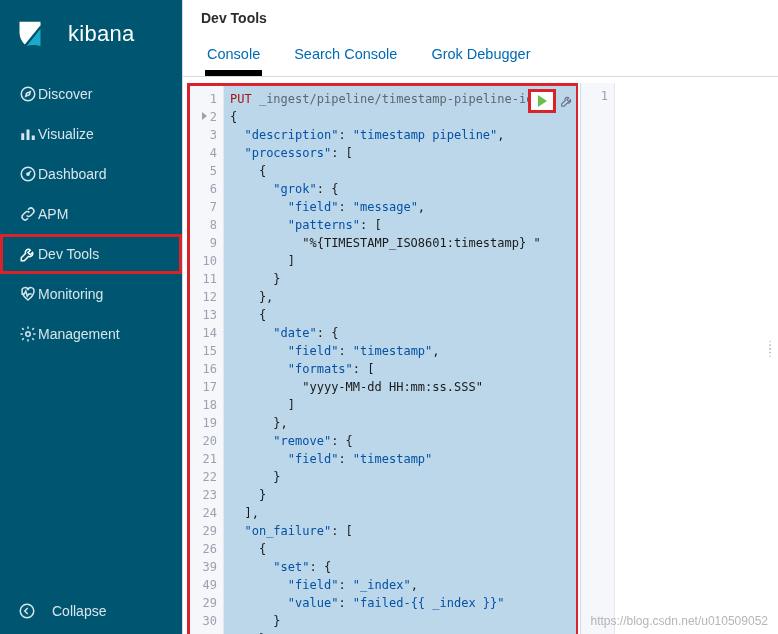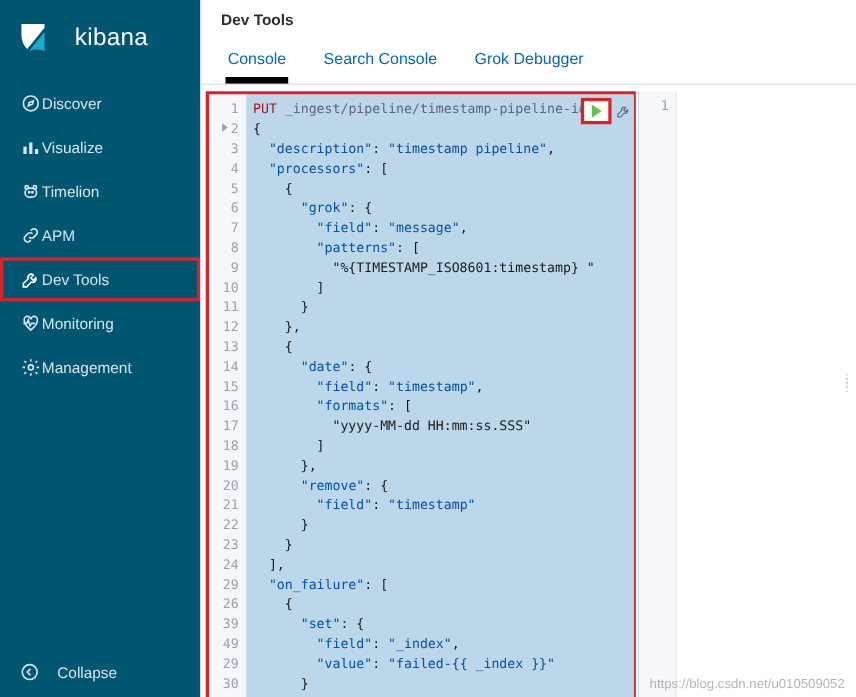--- a/index.html
+++ b/index.html
@@ -80,28 +80,26 @@
               <rect x="3" y="11" width="4" height="9"></rect>
               <rect x="10" y="6" width="4" height="14"></rect>
               <rect x="17" y="14" width="4" height="6"></rect>
             </svg>
           </span>
         <span>Visualize</span>
       </div>
       <div class="nav-item">
         <span class="ic">
             <svg viewBox="0 0 24 24" width="18" height="18" fill="none" stroke="#d7e6ec" stroke-width="2">
-              <circle cx="7" cy="7" r="2"></circle>
-              <circle cx="17" cy="7" r="2"></circle>
-              <rect x="5" y="8" width="14" height="11" rx="6"></rect>
-              <circle cx="10" cy="13" r="0.8" fill="#d7e6ec"></circle>
-              <circle cx="14" cy="13" r="0.8" fill="#d7e6ec"></circle>
-            </svg>
-          </span>
-        <span>Timelion</span>
+              <circle cx="12" cy="12" r="9"></circle>
+              <path d="M12 12 L16 8"></path>
+              <circle cx="12" cy="12" r="1.5" fill="#d7e6ec"></circle>
+            </svg>
+          </span>
+        <span>Dashboard</span>
       </div>
       <div class="nav-item">
         <span class="ic">
             <svg viewBox="0 0 24 24" width="18" height="18" fill="none" stroke="#d7e6ec" stroke-width="2">
               <path d="M10 14a4 4 0 0 0 5.7 0l3-3a4 4 0 0 0-5.7-5.7l-1 1"></path>
               <path d="M14 10a4 4 0 0 0-5.7 0l-3 3a4 4 0 0 0 5.7 5.7l1-1"></path>
             </svg>
           </span>
         <span>APM</span>
       </div>

